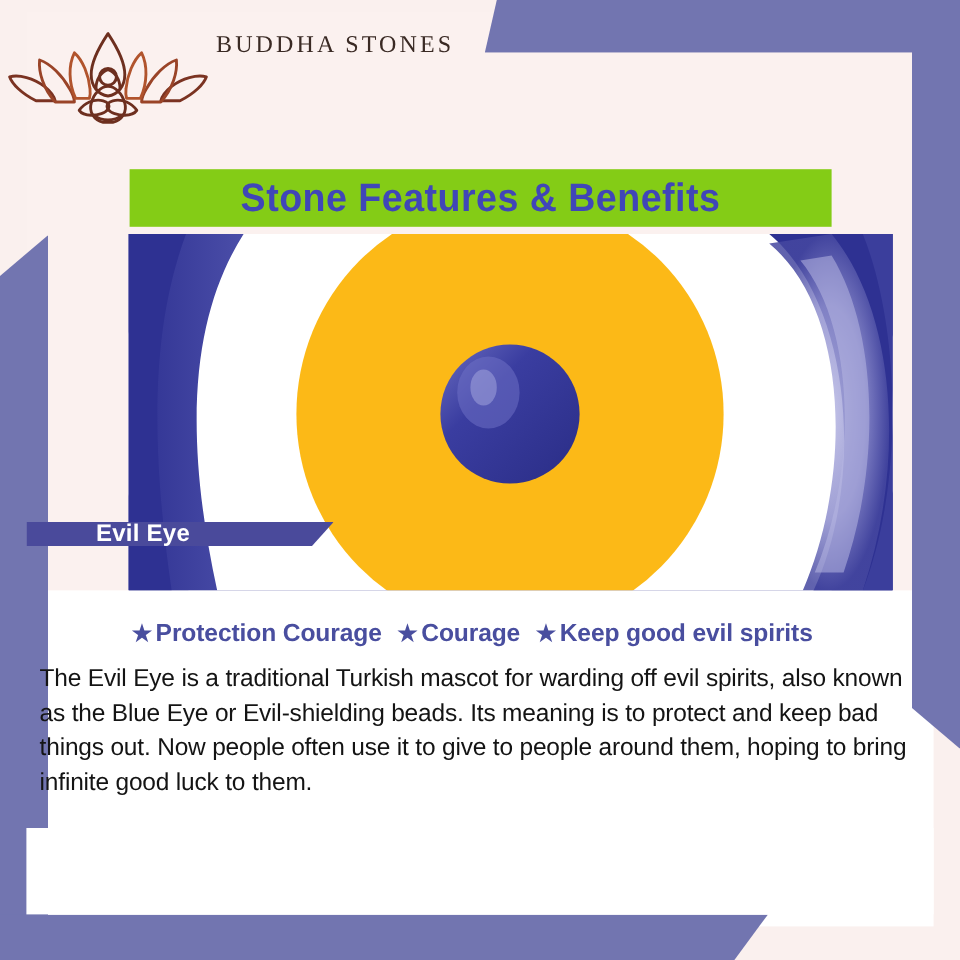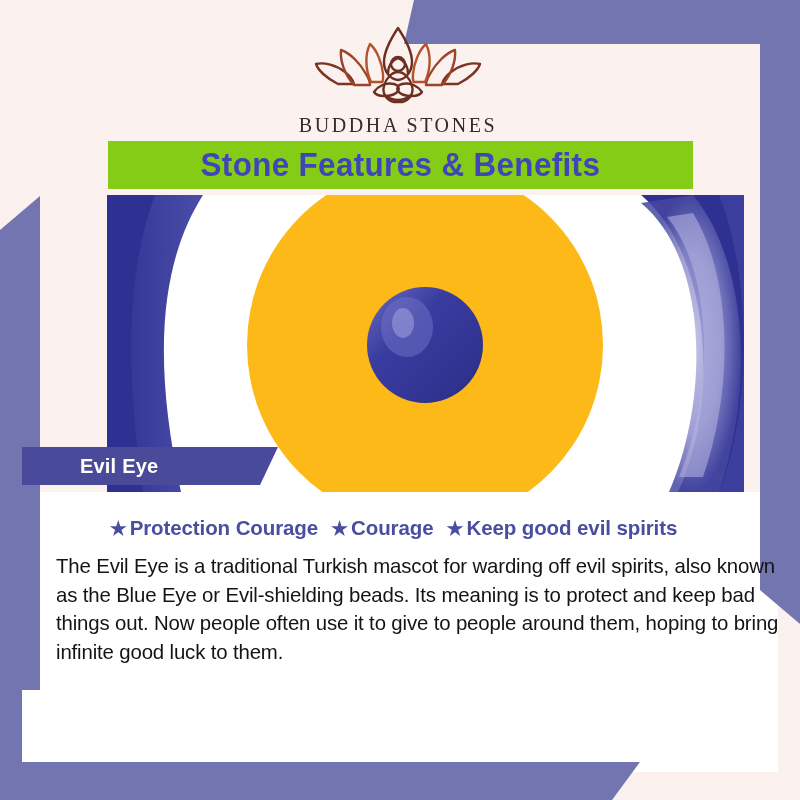--- a/index.html
+++ b/index.html
@@ -56,22 +56,22 @@
     left: 22px; top: 492px;
     width: 756px; height: 280px;
     background: #ffffff;
   }
 
   
   .logo-wrap {
     position: absolute;
     left: 0; right: 4px; top: 22px;
     display: flex;
-    flex-direction: column;
-    align-items: center;
+    flex-direction: row;
+    align-items: flex-start;
     z-index: 6;
   }
   .logo-mark { width: 180px; height: 88px; display: block; }
   .logo-word {
     margin-top: 4px;
     font-family: "Liberation Serif", serif;
     font-size: 20px;
     letter-spacing: 2.6px;
     color: #3a2a24;
     font-weight: 400;
@@ -105,22 +105,22 @@
     width: 637px; height: 297px;
     overflow: hidden;
     background: #ffffff;
     z-index: 4;
   }
   .hero svg { display: block; width: 100%; height: 100%; }
 
   
   .ribbon {
     position: absolute;
-    left: 22px; top: 447px;
-    width: 256px; height: 38px;
+    left: 22px; top: 435px;
+    width: 256px; height: 20px;
     background: #4a4a9b;
     clip-path: polygon(0 0, 100% 0, calc(100% - 18px) 100%, 0 100%);
     display: flex;
     align-items: center;
     z-index: 7;
   }
   .ribbon-text {
     color: #ffffff;
     font-weight: 700;
     font-size: 20px;
@@ -164,21 +164,20 @@
   .paragraph {
     position: absolute;
     left: 33px; top: 552px;
     width: 740px;
     color: #141414;
     font-size: 20.4px;
     line-height: 28.5px;
     font-family: "Liberation Sans Narrow", "Liberation Sans", sans-serif;
     letter-spacing: -.15px;
     z-index: 7;
-    margin-left: 23px;
   }
 
   
   .bottom-white {
     position: absolute;
     left: 22px; top: 690px;
     width: 756px; height: 72px;
     background: #ffffff;
     z-index: 2;
   }

